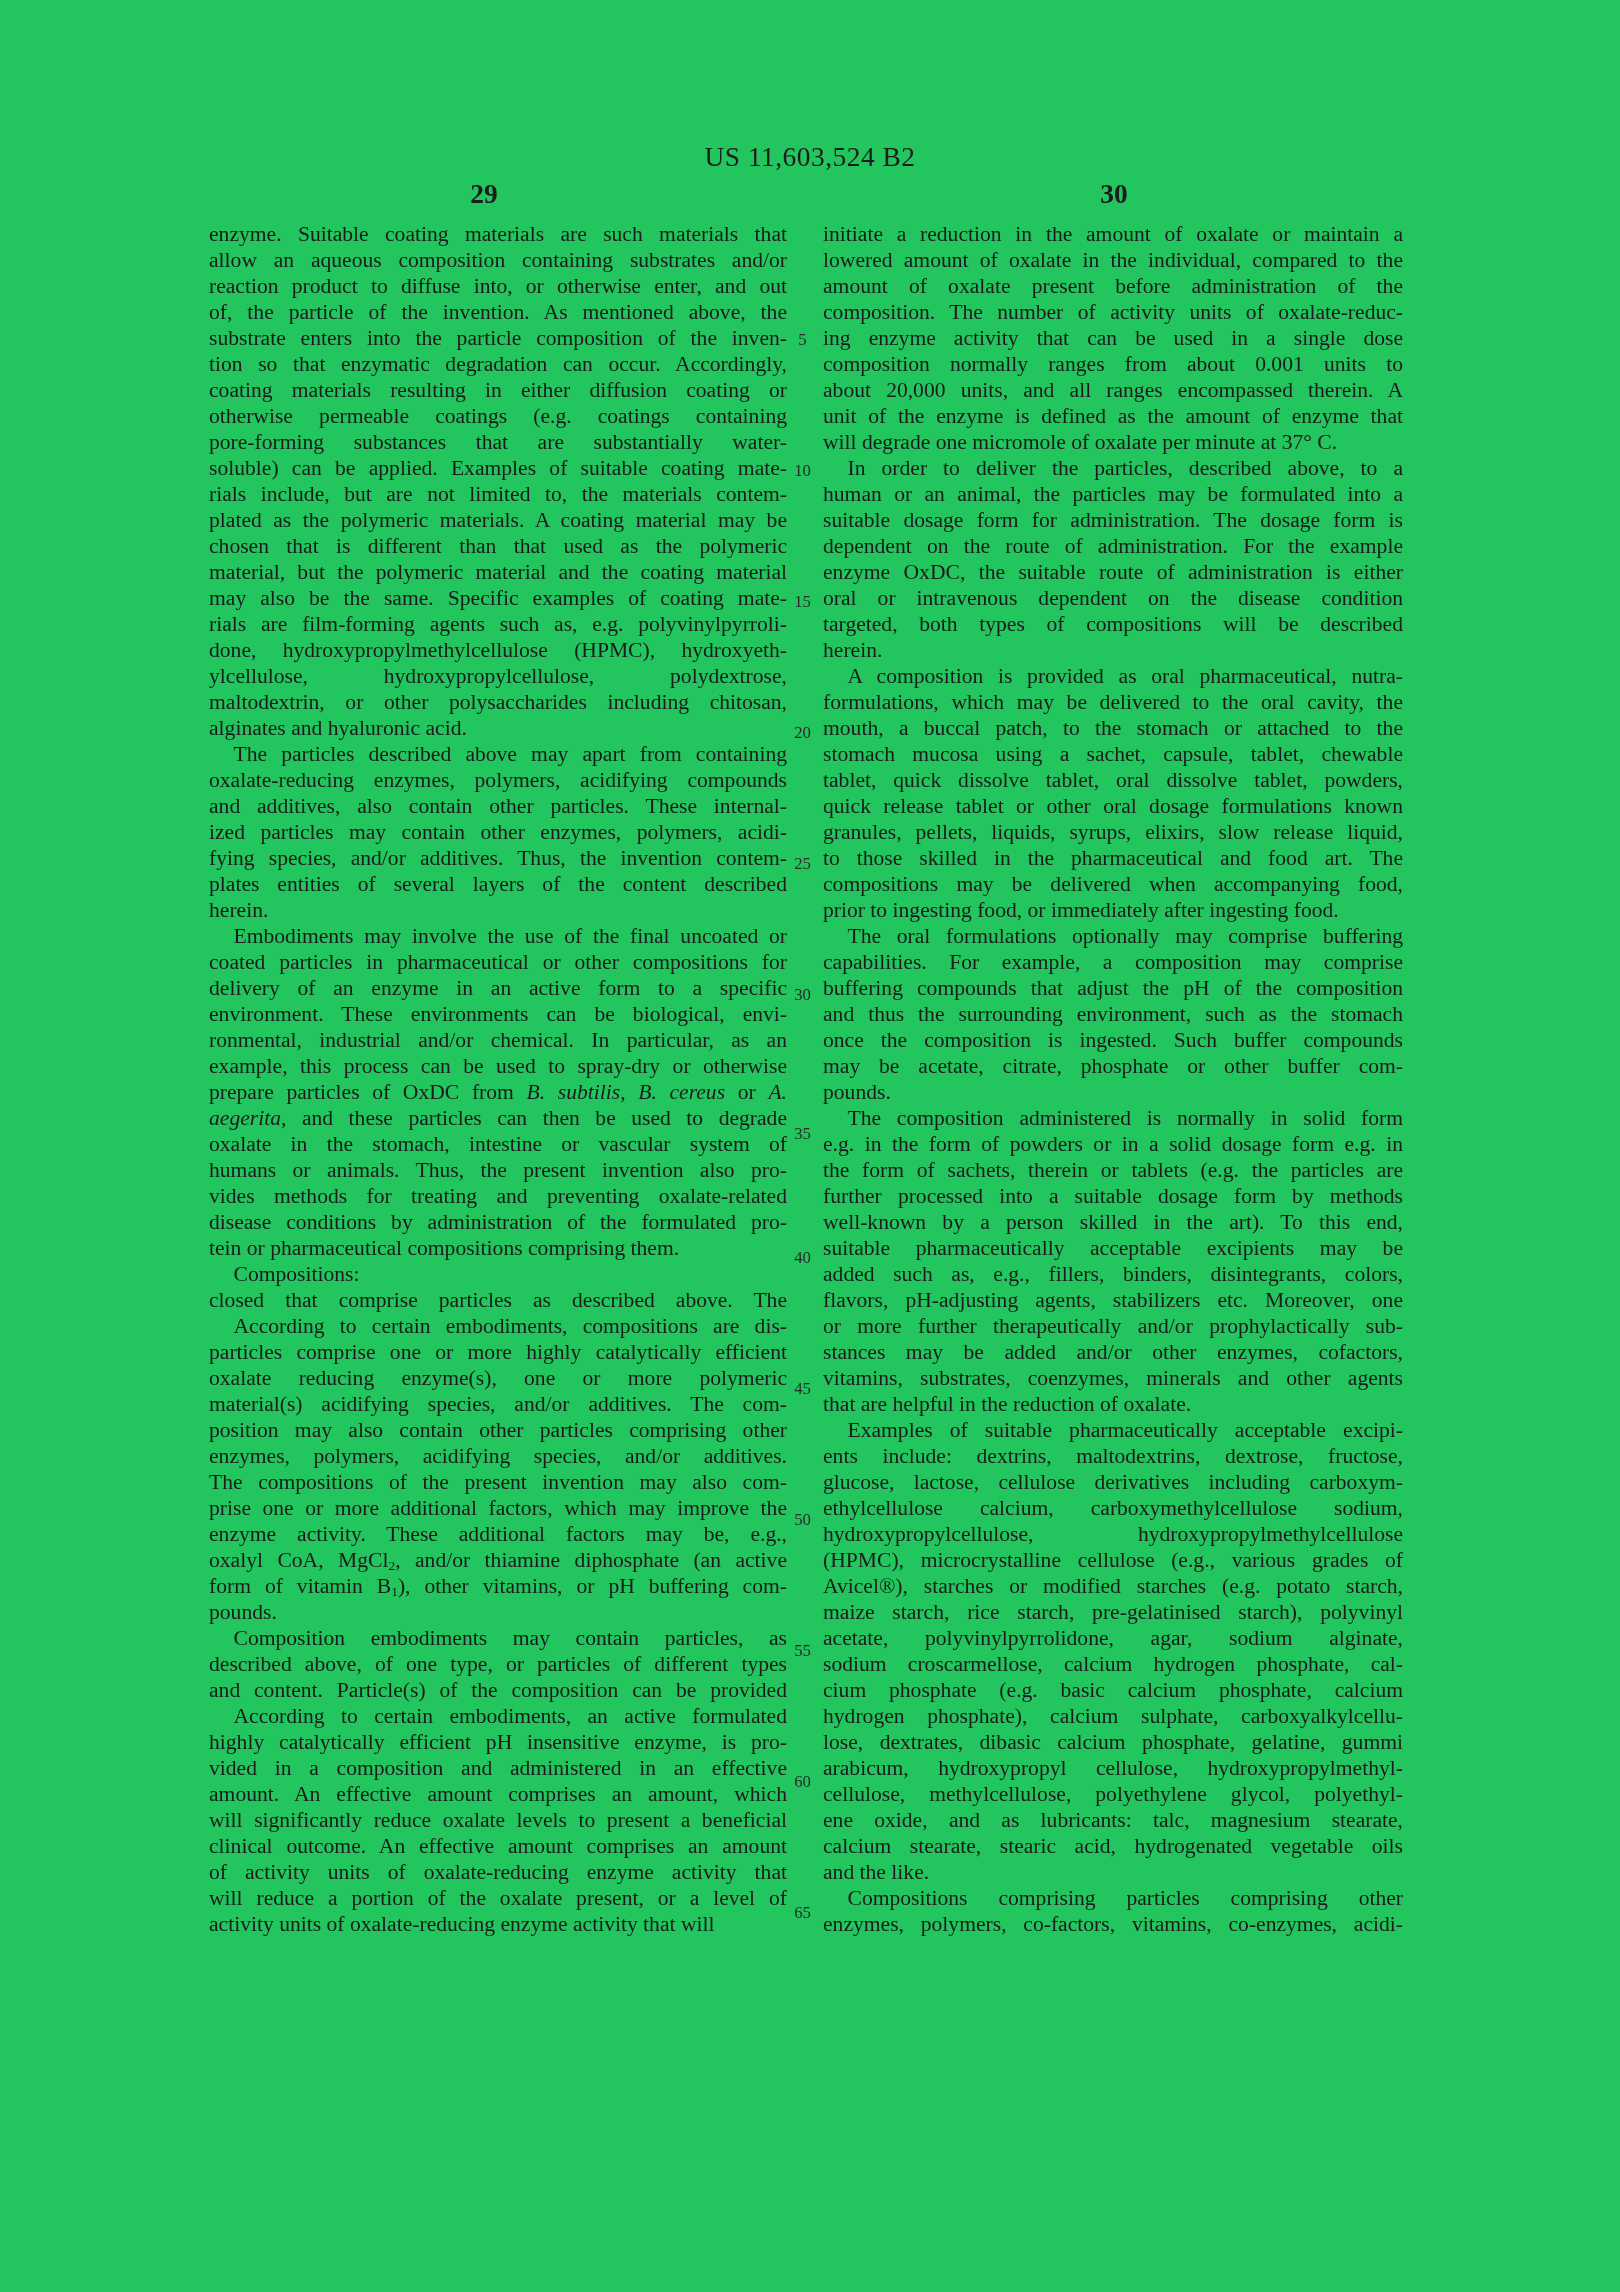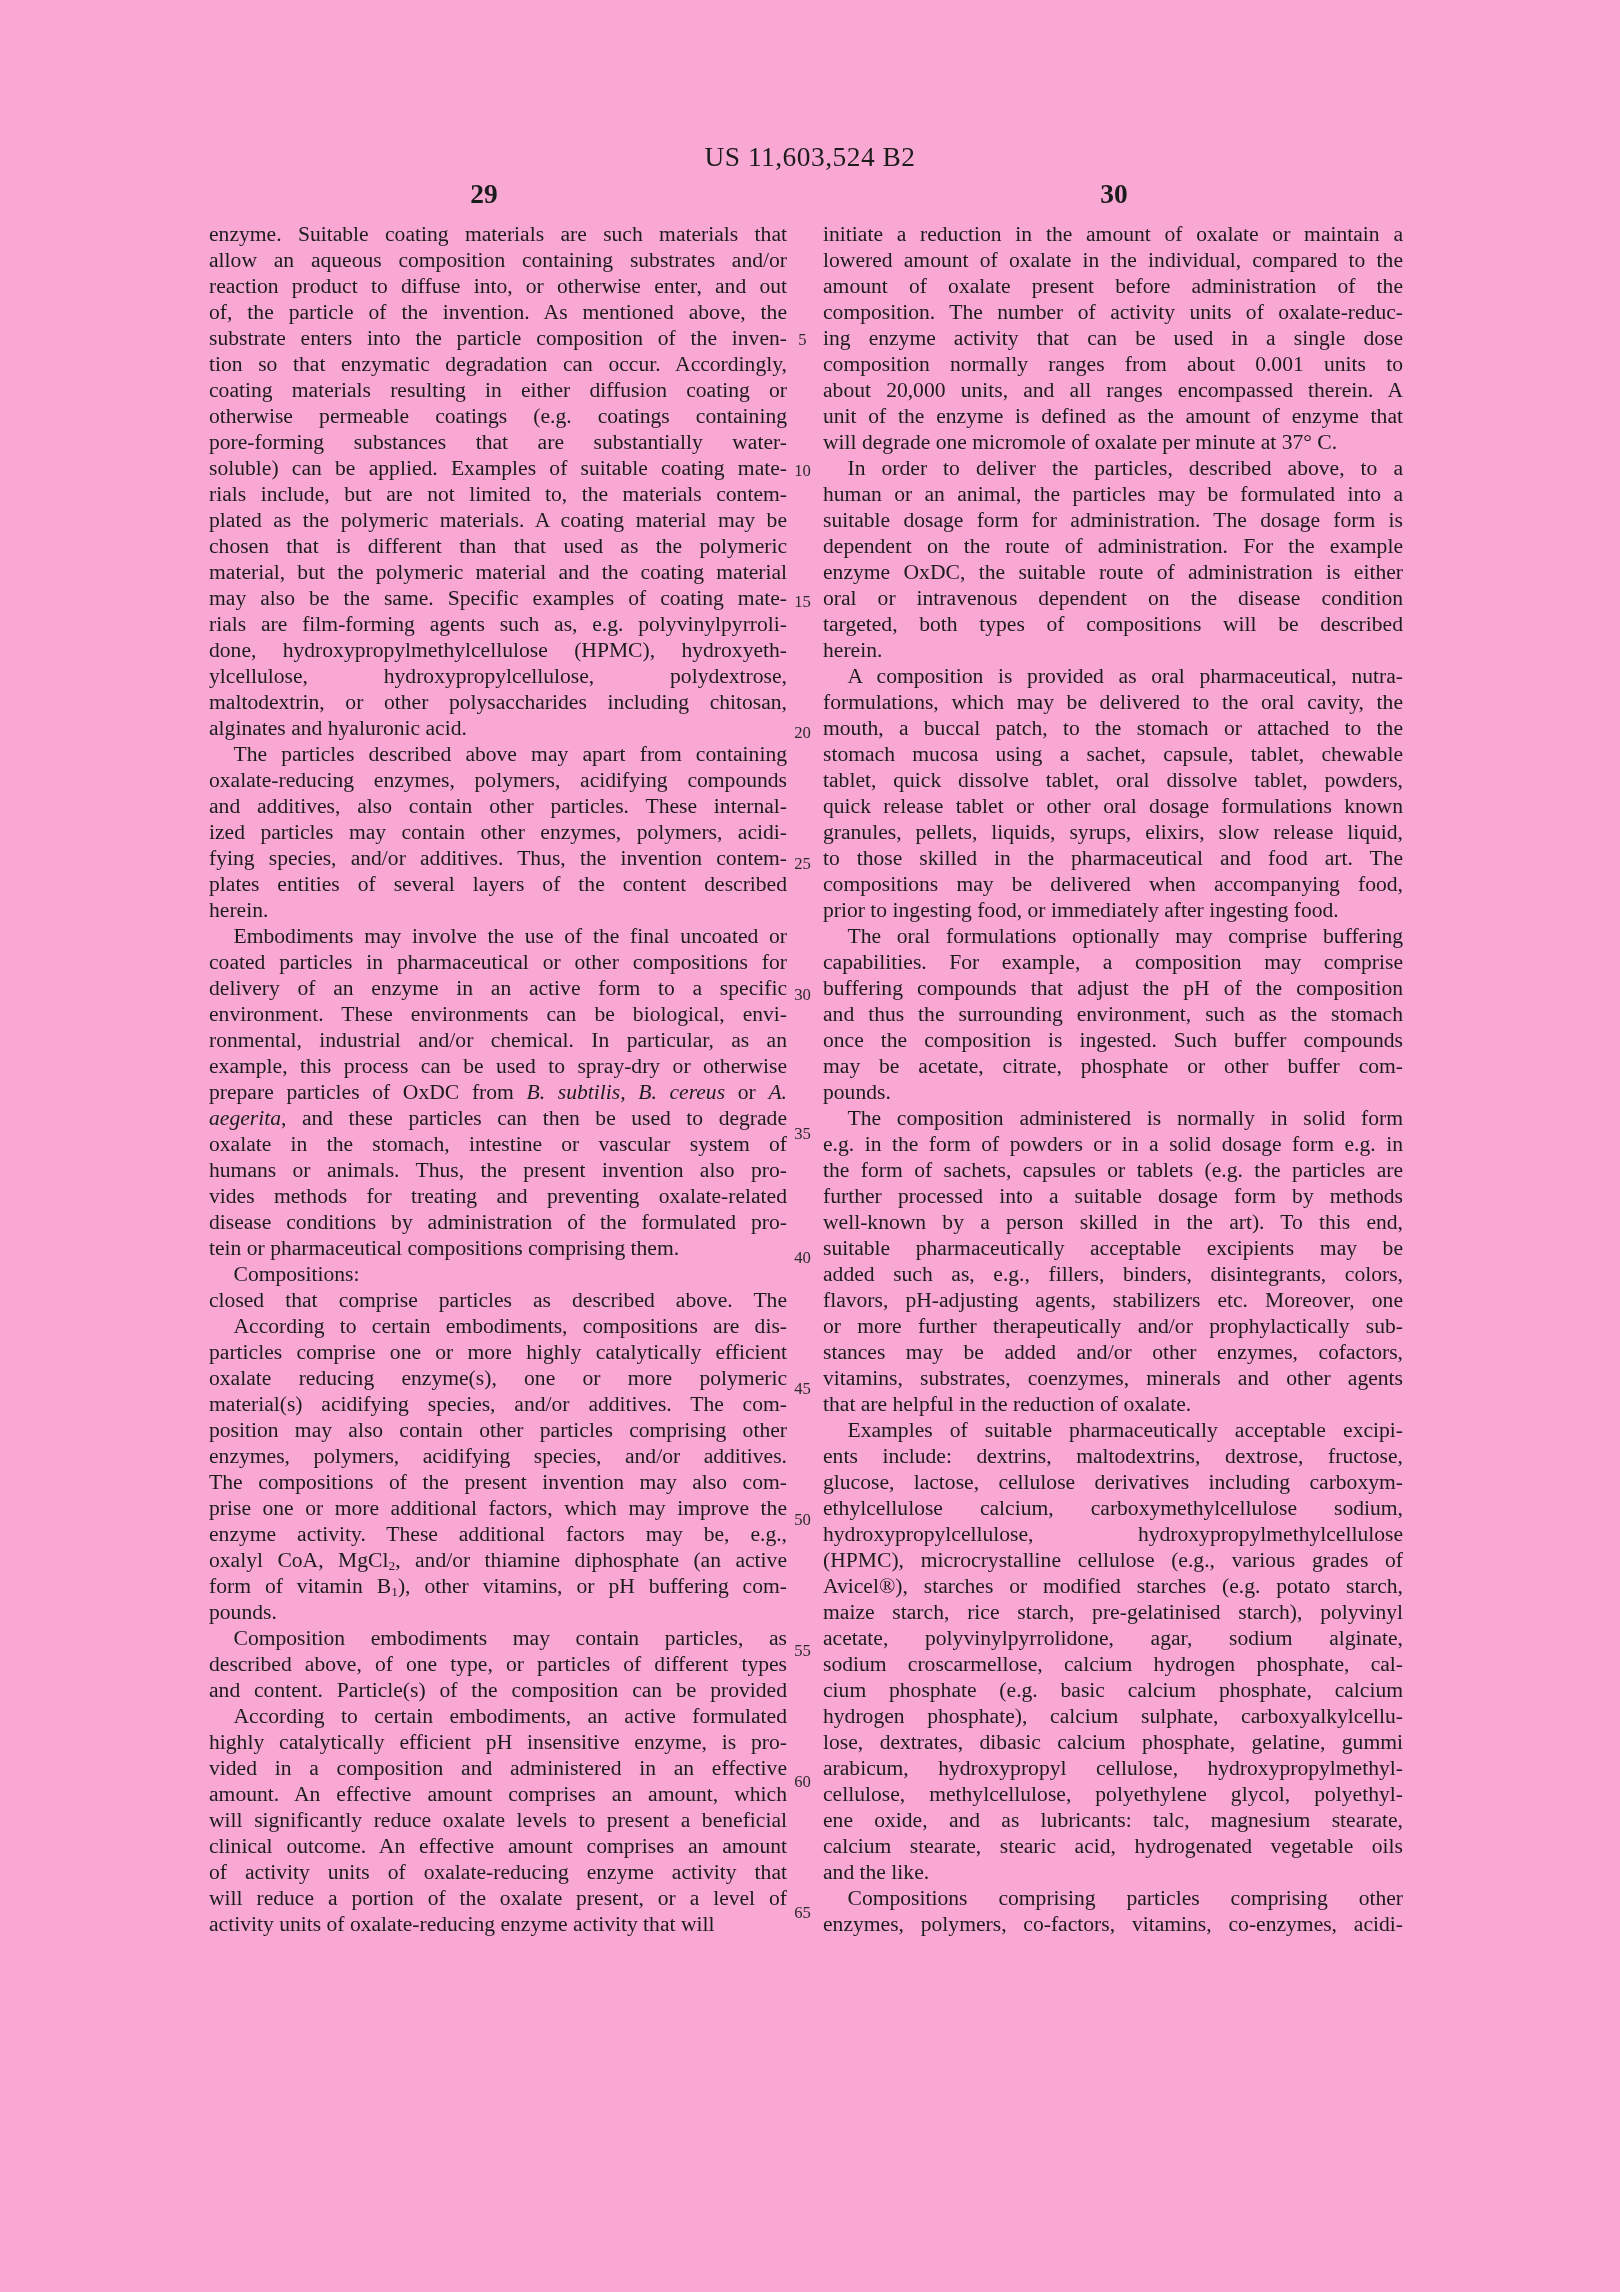--- a/index.html
+++ b/index.html
@@ -1,20 +1,20 @@
 <!DOCTYPE html>
 <html><head>
 <meta charset="utf-8">
 <style>
   html, body { margin: 0; padding: 0; background: #e8e8e8; }
   #page {
     position: relative;
     width: 1620px;
     height: 2293px;
-    background: #f9a8d4;
+    background: #22c55e;
     outline: 1px solid #dcdcdc;
     font-family: "Liberation Serif", "DejaVu Serif", serif;
     color: #1c1c1c;
     overflow: hidden;
   }
   #patent-number {
     position: absolute;
     top: 143px;
     left: 0;
     width: 1620px;
@@ -199,21 +199,21 @@
       <div class="line end">prior to ingesting food, or immediately after ingesting food.</div>
       <div class="line ind">The oral formulations optionally may comprise buffering</div>
       <div class="line">capabilities. For example, a composition may comprise</div>
       <div class="line">buffering compounds that adjust the pH of the composition</div>
       <div class="line">and thus the surrounding environment, such as the stomach</div>
       <div class="line">once the composition is ingested. Such buffer compounds</div>
       <div class="line">may be acetate, citrate, phosphate or other buffer com-</div>
       <div class="line end">pounds.</div>
       <div class="line ind">The composition administered is normally in solid form</div>
       <div class="line">e.g. in the form of powders or in a solid dosage form e.g. in</div>
-      <div class="line">the form of sachets, capsules or tablets (e.g. the particles are</div>
+      <div class="line">the form of sachets, therein or tablets (e.g. the particles are</div>
       <div class="line">further processed into a suitable dosage form by methods</div>
       <div class="line">well-known by a person skilled in the art). To this end,</div>
       <div class="line">suitable pharmaceutically acceptable excipients may be</div>
       <div class="line">added such as, e.g., fillers, binders, disintegrants, colors,</div>
       <div class="line">flavors, pH-adjusting agents, stabilizers etc. Moreover, one</div>
       <div class="line">or more further therapeutically and/or prophylactically sub-</div>
       <div class="line">stances may be added and/or other enzymes, cofactors,</div>
       <div class="line">vitamins, substrates, coenzymes, minerals and other agents</div>
       <div class="line end">that are helpful in the reduction of oxalate.</div>
       <div class="line ind">Examples of suitable pharmaceutically acceptable excipi-</div>

